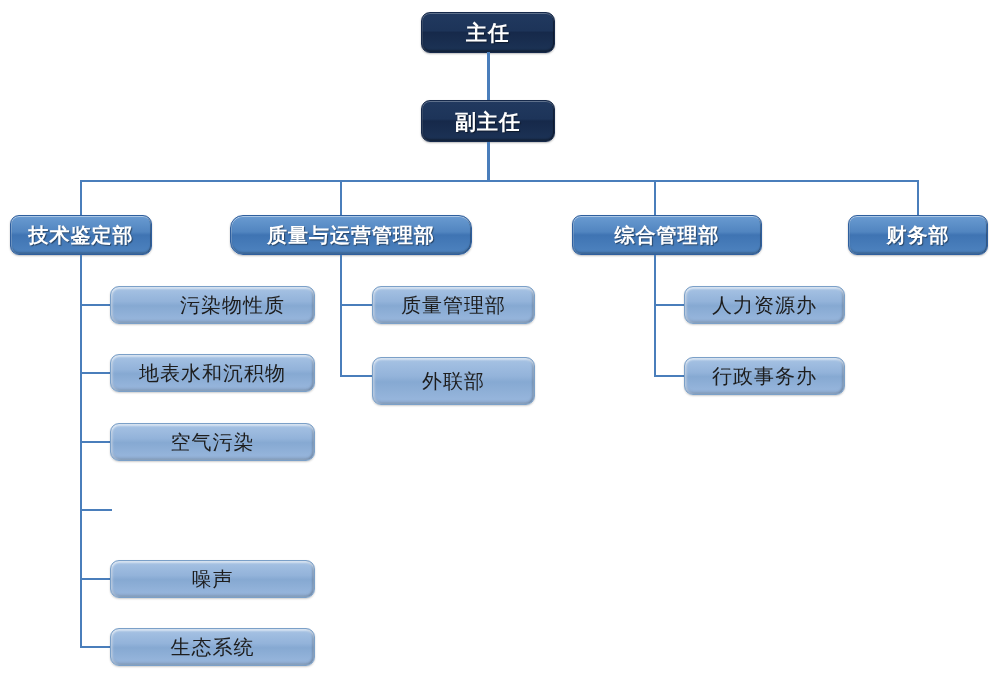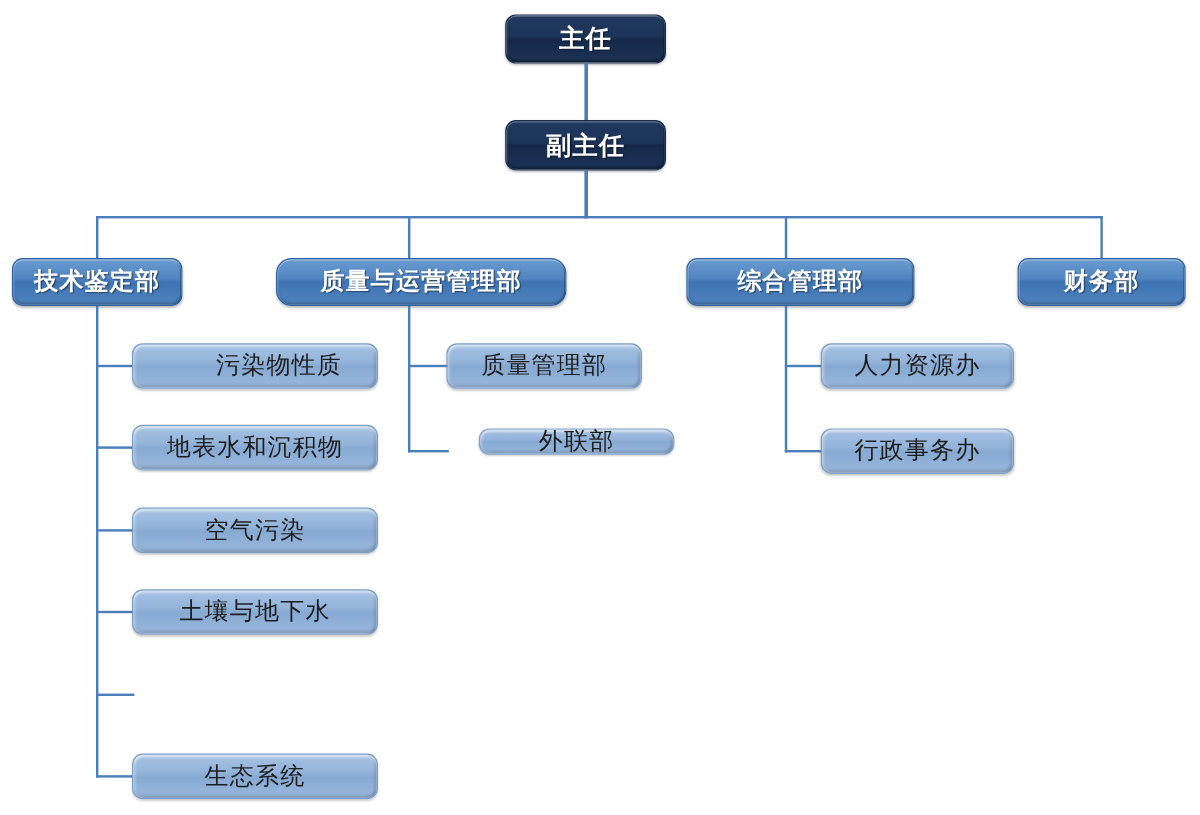--- a/index.html
+++ b/index.html
@@ -147,39 +147,39 @@
   </div>
 
   <div class="node lvl-sub" style="left:110px; top:354px; width:205px; height:38px;">
     <span class="node-label">地表水和沉积物</span>
   </div>
 
   <div class="node lvl-sub" style="left:110px; top:423px; width:205px; height:38px;">
     <span class="node-label">空气污染</span>
   </div>
 
-  <div class="node lvl-sub" style="left:110px; top:491px; width:205px; height:38px;">
-    <span class="node-label">土壤与地下水</span>
+
+  <div class="node lvl-sub" style="left:110px; top:560px; width:205px; height:38px;">
+    <span class="node-label">噪声</span>
   </div>
-
 
   <div class="node lvl-sub" style="left:110px; top:628px; width:205px; height:38px;">
     <span class="node-label">生态系统</span>
   </div>
 
   <div class="conn conn-v" style="left:340px; top:255px; width:2px; height:122px;"></div>
 
   <div class="conn conn-h" style="left:340px; top:304px; width:34px; height:2px;"></div>
   <div class="conn conn-h" style="left:340px; top:375px; width:34px; height:2px;"></div>
 
   <div class="node lvl-sub" style="left:372px; top:286px; width:163px; height:38px;">
     <span class="node-label">质量管理部</span>
   </div>
 
-  <div class="node lvl-sub" style="left:372px; top:357px; width:163px; height:22px;margin-left:27px;">
+  <div class="node lvl-sub" style="left:372px; top:357px; width:163px; height:48px;">
     <span class="node-label">外联部</span>
   </div>
 
   <div class="conn conn-v" style="left:654px; top:255px; width:2px; height:122px;"></div>
 
   <div class="conn conn-h" style="left:654px; top:304px; width:32px; height:2px;"></div>
   <div class="conn conn-h" style="left:654px; top:375px; width:32px; height:2px;"></div>
 
   <div class="node lvl-sub" style="left:684px; top:286px; width:161px; height:38px;">
     <span class="node-label">人力资源办</span>

